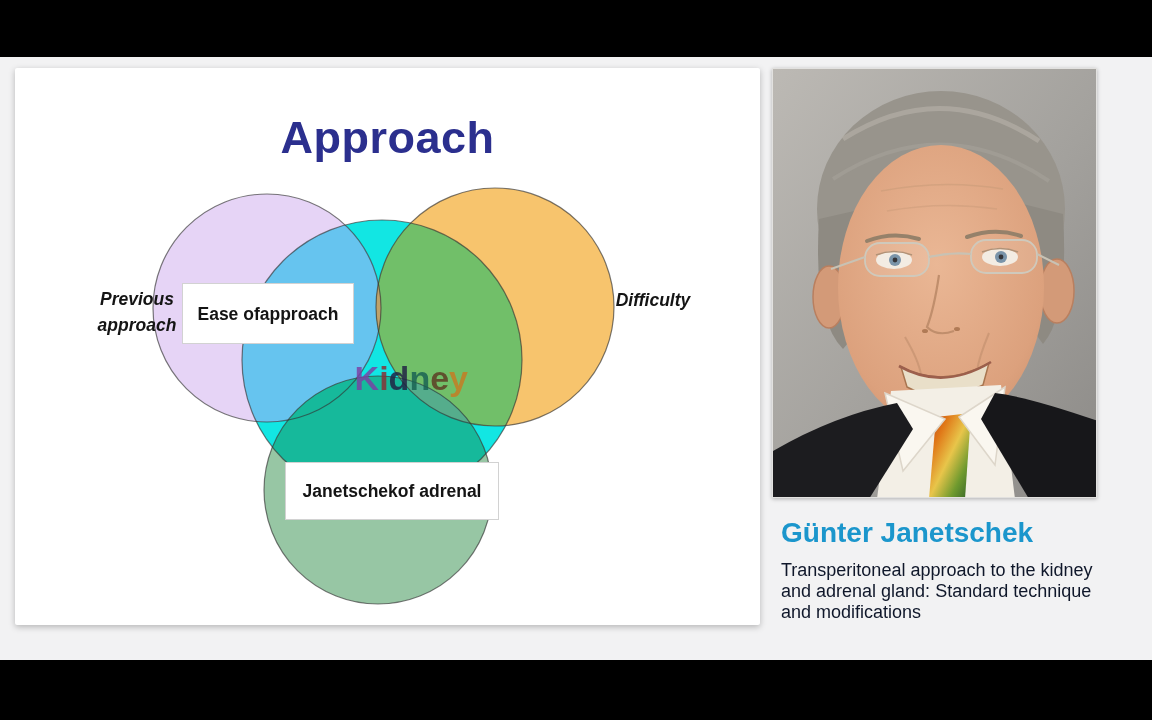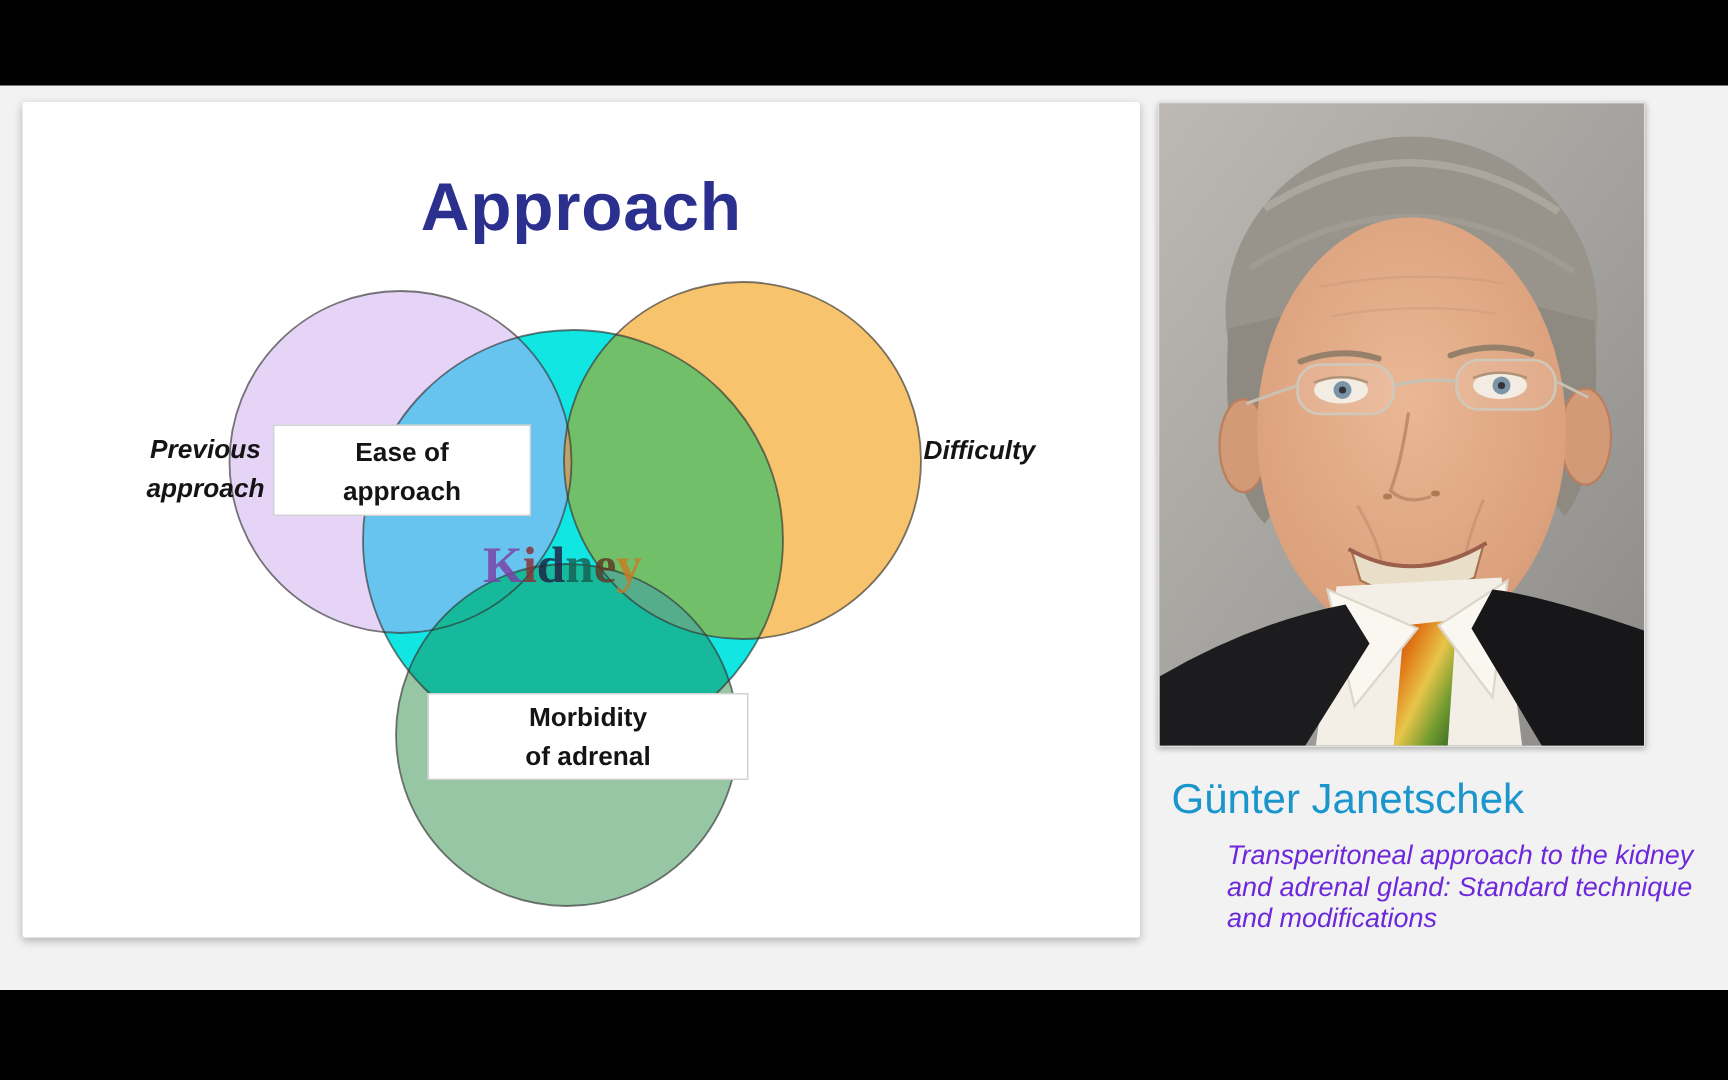--- a/index.html
+++ b/index.html
@@ -13,38 +13,38 @@
   
   .slide{position:absolute;left:15px;top:11px;width:745px;height:557px;background:#FFFFFF;
     border-radius:2px;box-shadow:0 2px 6px rgba(0,0,0,.25);}
   .slide-title{position:absolute;left:0;top:44px;width:100%;text-align:center;
     font-size:45px;font-weight:bold;color:#2B2F8E;letter-spacing:.5px;}
   .venn{position:absolute;left:0;top:0;}
 
   .vlabel{position:absolute;font-weight:bold;color:#141414;font-size:17.5px;line-height:26px;
     text-align:center;font-style:italic;}
   .vbox{position:absolute;background:#FFFFFF;border:1px solid rgba(125,125,125,.35);
-    display:flex;flex-direction:column;justify-content:center;align-items:center;
+    display:flex;flex-direction:row;justify-content:center;align-items:center;
     font-weight:bold;color:#141414;font-size:17.5px;line-height:26px;text-align:center;}
   .lbl-prev{left:60px;top:218px;width:124px;}
   .lbl-neph{left:573px;top:219px;width:130px;}
   .box-ease{left:167px;top:215px;width:170px;height:59px;}
   .box-diff{left:437px;top:215px;width:126px;height:59px;}
   .box-morb{left:270px;top:394px;width:212px;height:56px;}
-  .kidney{position:absolute;left:307px;top:289px;width:146px;height:42px;text-align:left;
-    font-size:34px;font-weight:bold;line-height:42px;opacity:.82;letter-spacing:0px;font-family:Liberation Serif, serif;}
+  .kidney{position:absolute;left:307px;top:289px;width:146px;height:42px;text-align:right;
+    font-size:34px;font-weight:bold;line-height:42px;opacity:.82;letter-spacing:0px;}
 
   
   .photo{position:absolute;left:772px;top:11px;width:325px;height:430px;
     border:1px solid #E2E1DF;box-sizing:border-box;box-shadow:0 1px 4px rgba(0,0,0,.28);
     background:#A3A19D;overflow:hidden;}
   .speaker-name{position:absolute;left:781px;top:460px;width:330px;
-    font-size:28px;font-weight:normal;color:#1B96CC;}
-  .talk-title{position:absolute;left:818px;top:503px;width:322px;
-    font-size:18px;line-height:21px;color:#6d28d9;font-style:italic;}
+    font-size:28px;font-weight:bold;color:#1B96CC;}
+  .talk-title{position:absolute;left:781px;top:503px;width:322px;
+    font-size:18px;line-height:21px;color:#0f172a;}
 </style>
 </head>
 <body>
 
 <div class="viewport">
   <div class="letterbox top"></div>
 
   <div class="stage">
 
     <div class="slide">
@@ -103,21 +103,21 @@
         <div>Difficulty</div>
       </div>
 
       <div class="vbox box-ease">
         <div>Ease of</div>
         <div>approach</div>
       </div>
 
 
       <div class="vbox box-morb">
-        <div>Morbidity</div>
+        <div>Janetschek</div>
         <div>of adrenal</div>
       </div>
 
       <div class="kidney">
         <span style="color: rgb(124, 63, 164);">K</span><span style="color: rgb(140, 47, 51);">i</span><span style="color: rgb(32, 32, 67);">d</span><span style="color: rgb(23, 97, 82);">n</span><span style="color: rgb(92, 58, 34);">e</span><span style="color: rgb(200, 123, 34);">y</span>
       </div>
     </div>
 
     <div class="photo">
       <svg width="325" height="430" viewBox="0 0 325 430">

